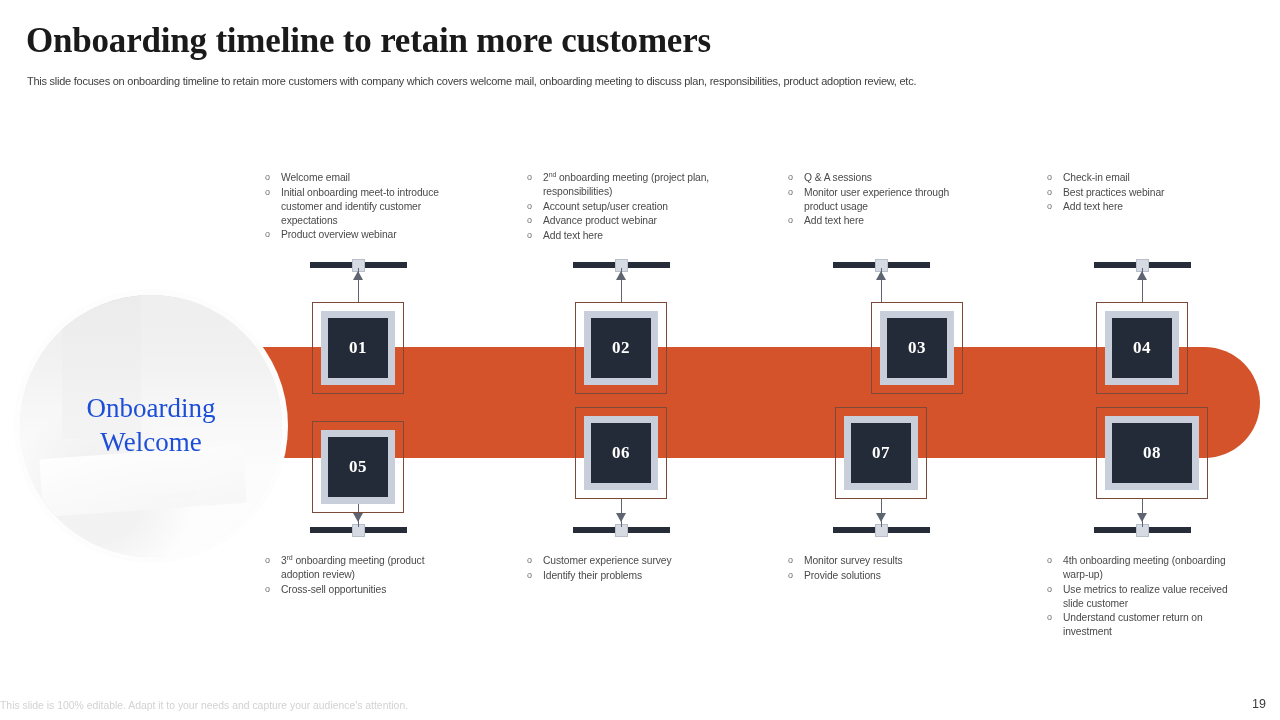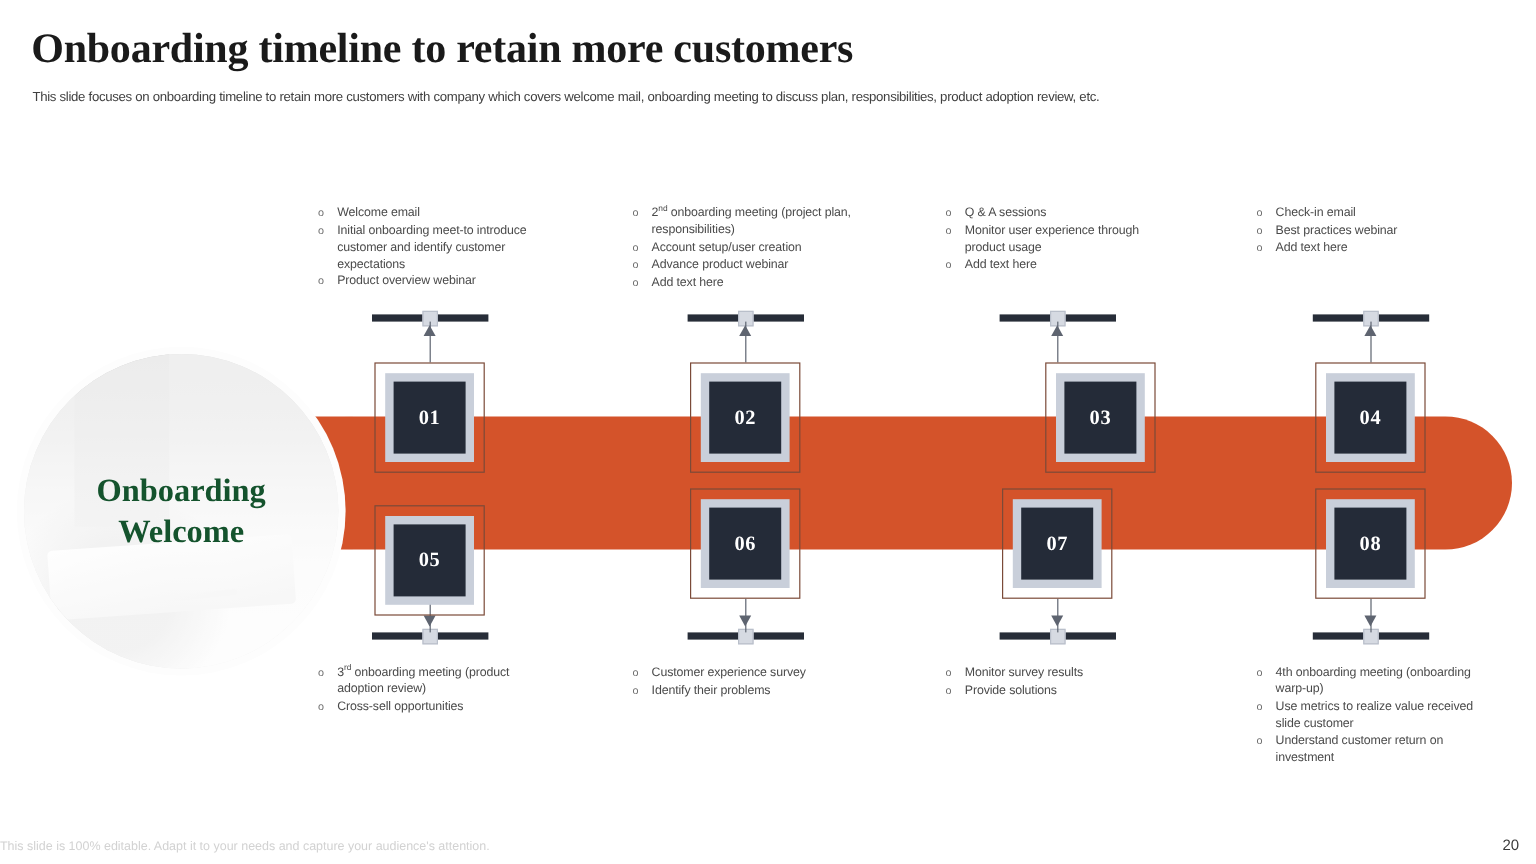--- a/index.html
+++ b/index.html
@@ -115,24 +115,24 @@
     background: rgba(255,255,255,0.58);
   }
   .hero-label {
     position: absolute;
     left: 0;
     right: 0;
     top: 50%;
     transform: translateY(-50%);
     text-align: center;
     font-family: "Liberation Serif", serif;
-    font-weight: 700;
+    font-weight: 400;
     font-size: 27px;
     line-height: 1.25;
-    color: #14532d;
+    color: #1d4ed8;
   }
 
   
   .node {
     position: absolute;
     width: 92px;
     height: 92px;
   }
   .node-outline {
     position: absolute;
@@ -359,21 +359,21 @@
           <div class="node-inner">
             <span class="node-num">07</span>
           </div>
         </div>
       </div>
       <div class="tick" style="left: 1093.5px; top: 527px;">
         <div class="tick-sq"></div>
       </div>
       <div class="stem" style="left: 1142px; top: 499px; height: 28px;"></div>
       <div class="arrow arrow-down" style="left: 1137px; top: 513px;"></div>
-      <div class="node" style="left: 1096px; top: 407px;">
+      <div class="node" style="left: 1096px; top: 407px; padding-left: 20px;">
         <div class="node-outline"></div>
         <div class="node-frame">
           <div class="node-inner">
             <span class="node-num">08</span>
           </div>
         </div>
       </div>
     </div>
 
   <div id="bullets-layer">
@@ -477,15 +477,15 @@
           <span class="bullet-text">Use metrics to realize value received slide customer</span>
         </div>
         <div class="bullet-row">
           <span class="bullet-dot">o</span>
           <span class="bullet-text">Understand customer return on investment</span>
         </div>
       </div>
     </div>
 
   <div class="footer-note">This slide is 100% editable. Adapt it to your needs and capture your audience's attention.</div>
-  <div class="page-num">20</div>
+  <div class="page-num">19</div>
 
 </div>
 
 </body></html>

